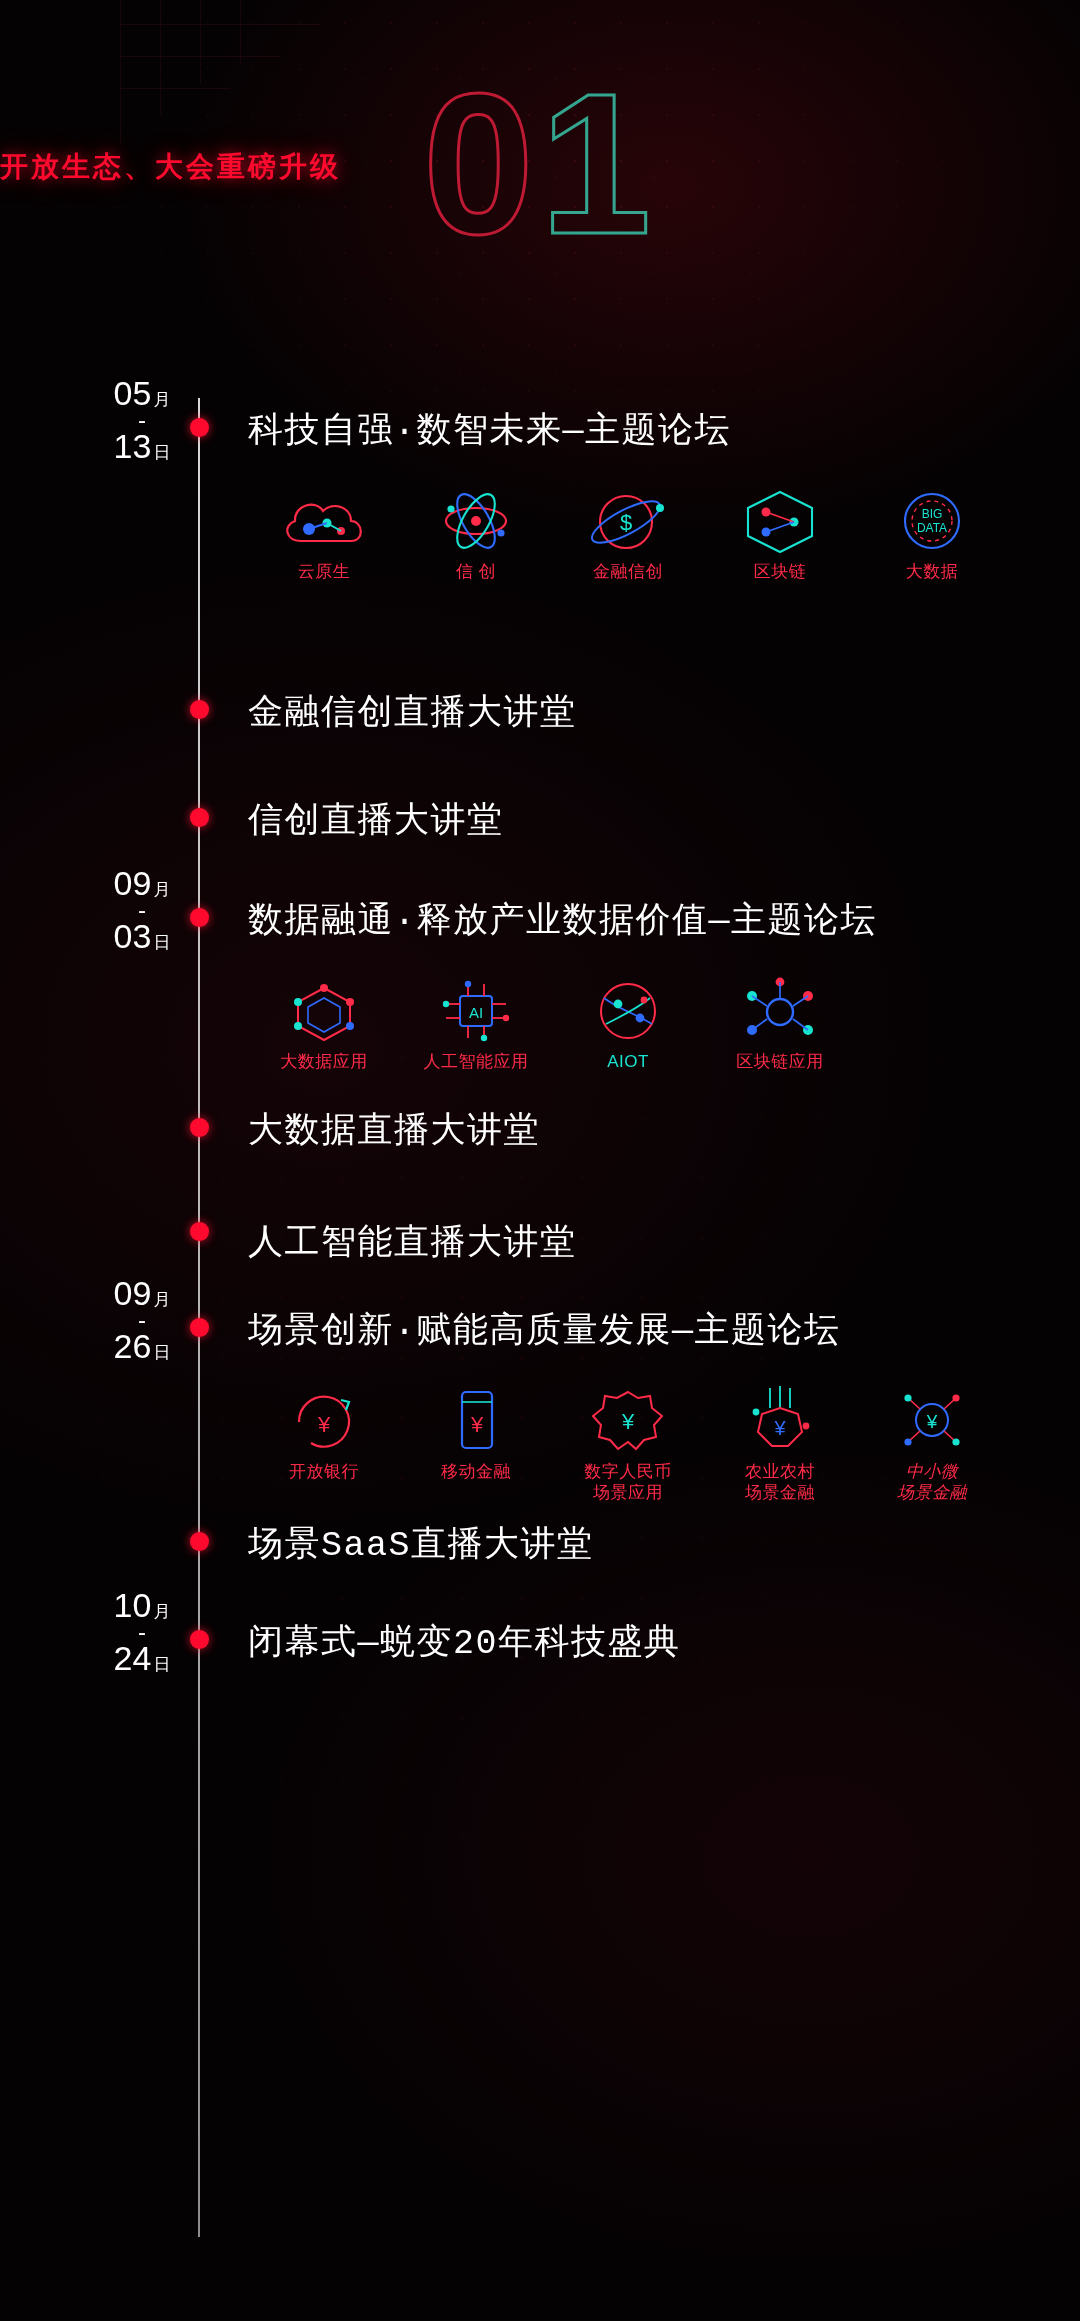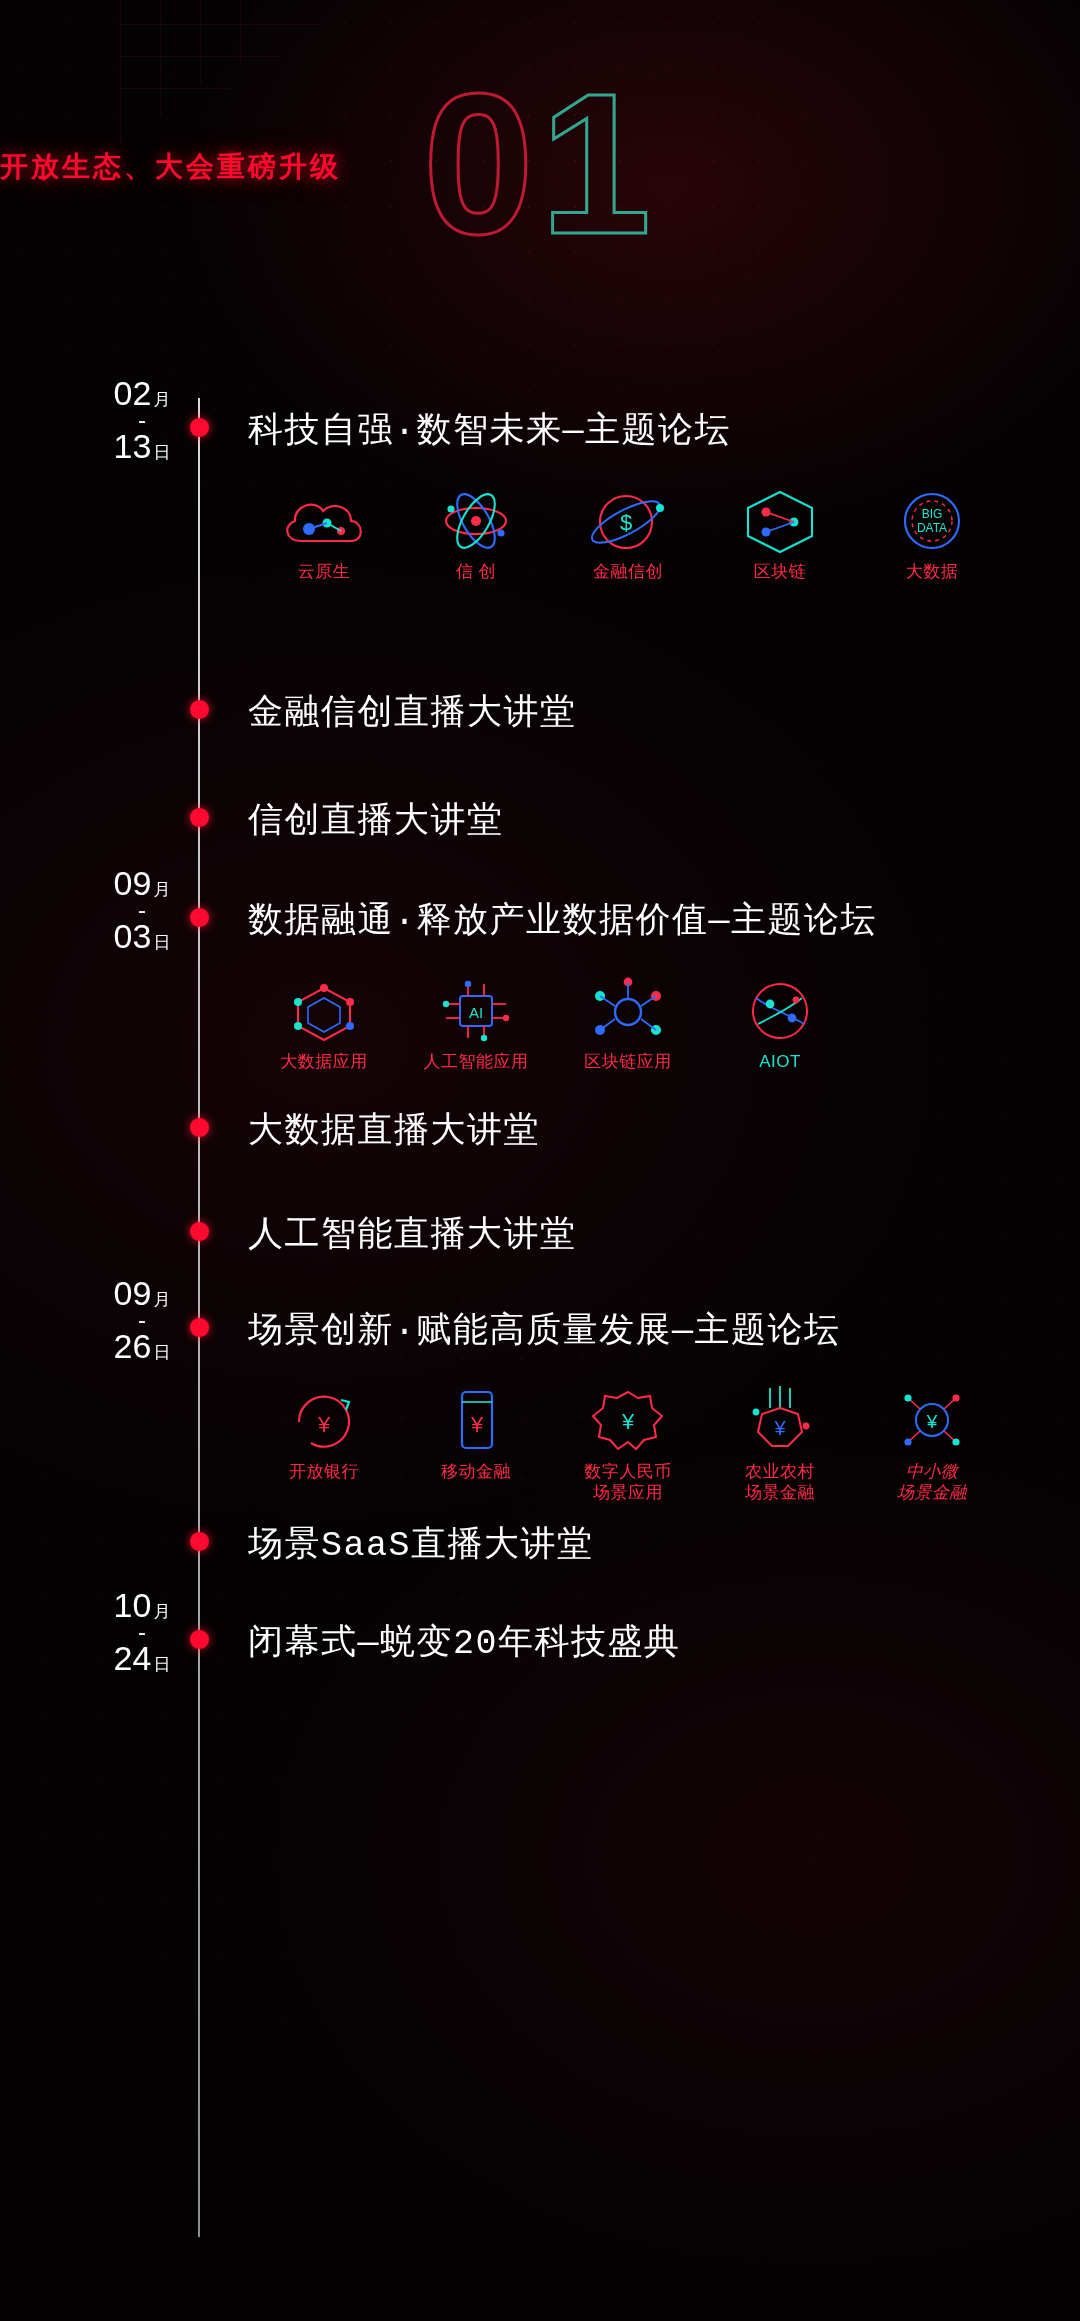--- a/index.html
+++ b/index.html
@@ -211,21 +211,21 @@
     <div class="title">开放生态、大会重磅升级</div>
   </div>
 
   <div class="timeline">
     <div class="axis"></div>
 
     <div class="row" style="top:0px;">
       <div class="dot" style="top:28px;"></div>
       <div class="date" style="top:-14px;">
         <div class="d-line">
-          <span>02</span><span class="unit">月</span>
+          <span>05</span><span class="unit">月</span>
         </div>
         <div class="dash">-</div>
         <div class="d-line">
           <span>13</span><span class="unit">日</span>
         </div>
       </div>
       <div class="row-title" style="top:16px;">科技自强·数智未来—主题论坛</div>
 
       <div class="icons" style="top:92px;">
 
@@ -357,63 +357,63 @@
               <circle cx="76" cy="44" r="3.2" fill="#ff2b48"></circle>
               <circle cx="38" cy="10" r="3.2" fill="#2f6bff"></circle>
               <circle cx="54" cy="64" r="3.2" fill="#18e3d0"></circle>
             </svg>
           </div>
           <div class="icon-label lab-red">人工智能应用</div>
         </div>
 
         <div class="icon-cell">
           <div class="icon-box">
+            <svg width="88" height="74" viewBox="0 0 88 74">
+              <circle cx="44" cy="37" r="27" fill="none" stroke="#ff2b48" stroke-width="2"></circle>
+              <path d="M20 24 C36 36 52 40 68 50" fill="none" stroke="#2f6bff" stroke-width="1.7"></path>
+              <path d="M22 50 C38 42 54 34 66 24" fill="none" stroke="#18e3d0" stroke-width="1.7"></path>
+              <circle cx="34" cy="30" r="4.4" fill="#18e3d0"></circle>
+              <circle cx="56" cy="44" r="4.4" fill="#2f6bff"></circle>
+              <circle cx="60" cy="26" r="3.4" fill="#ff2b48"></circle>
+            </svg>
+          </div>
+          <div class="icon-label lab-cyan">AIOT</div>
+        </div>
+
+        <div class="icon-cell">
+          <div class="icon-box">
             <svg width="92" height="74" viewBox="0 0 92 74">
               <circle cx="46" cy="38" r="13" fill="none" stroke="#2f6bff" stroke-width="2.4"></circle>
               <circle cx="18" cy="22" r="5" fill="#18e3d0"></circle>
               <circle cx="74" cy="22" r="5" fill="#ff2b48"></circle>
               <circle cx="18" cy="56" r="5" fill="#2f6bff"></circle>
               <circle cx="74" cy="56" r="5" fill="#18e3d0"></circle>
               <circle cx="46" cy="8" r="4.4" fill="#ff2b48"></circle>
               <g stroke="#2f6bff" stroke-width="1.7">
                 <line x1="33" y1="32" x2="18" y2="22"></line>
                 <line x1="59" y1="32" x2="74" y2="22"></line>
                 <line x1="33" y1="45" x2="18" y2="56"></line>
                 <line x1="59" y1="45" x2="74" y2="56"></line>
                 <line x1="46" y1="25" x2="46" y2="8"></line>
               </g>
             </svg>
           </div>
           <div class="icon-label lab-red">区块链应用</div>
         </div>
-
-        <div class="icon-cell">
-          <div class="icon-box">
-            <svg width="88" height="74" viewBox="0 0 88 74">
-              <circle cx="44" cy="37" r="27" fill="none" stroke="#ff2b48" stroke-width="2"></circle>
-              <path d="M20 24 C36 36 52 40 68 50" fill="none" stroke="#2f6bff" stroke-width="1.7"></path>
-              <path d="M22 50 C38 42 54 34 66 24" fill="none" stroke="#18e3d0" stroke-width="1.7"></path>
-              <circle cx="34" cy="30" r="4.4" fill="#18e3d0"></circle>
-              <circle cx="56" cy="44" r="4.4" fill="#2f6bff"></circle>
-              <circle cx="60" cy="26" r="3.4" fill="#ff2b48"></circle>
-            </svg>
-          </div>
-          <div class="icon-label lab-cyan">AIOT</div>
-        </div>
       </div>
     </div>
 
     <div class="row" style="top:708px;">
       <div class="dot" style="top:20px;"></div>
       <div class="row-title" style="top:8px;">大数据直播大讲堂</div>
     </div>
 
     <div class="row" style="top:812px;">
       <div class="dot" style="top:20px;"></div>
-      <div class="row-title" style="top:8px;">人工智能直播大讲堂</div>
+      <div class="row-title" style="top:16px;">人工智能直播大讲堂</div>
     </div>
 
     <div class="row" style="top:900px;">
       <div class="dot" style="top:28px;"></div>
       <div class="date" style="top:-14px;">
         <div class="d-line">
           <span>09</span><span class="unit">月</span>
         </div>
         <div class="dash">-</div>
         <div class="d-line">

